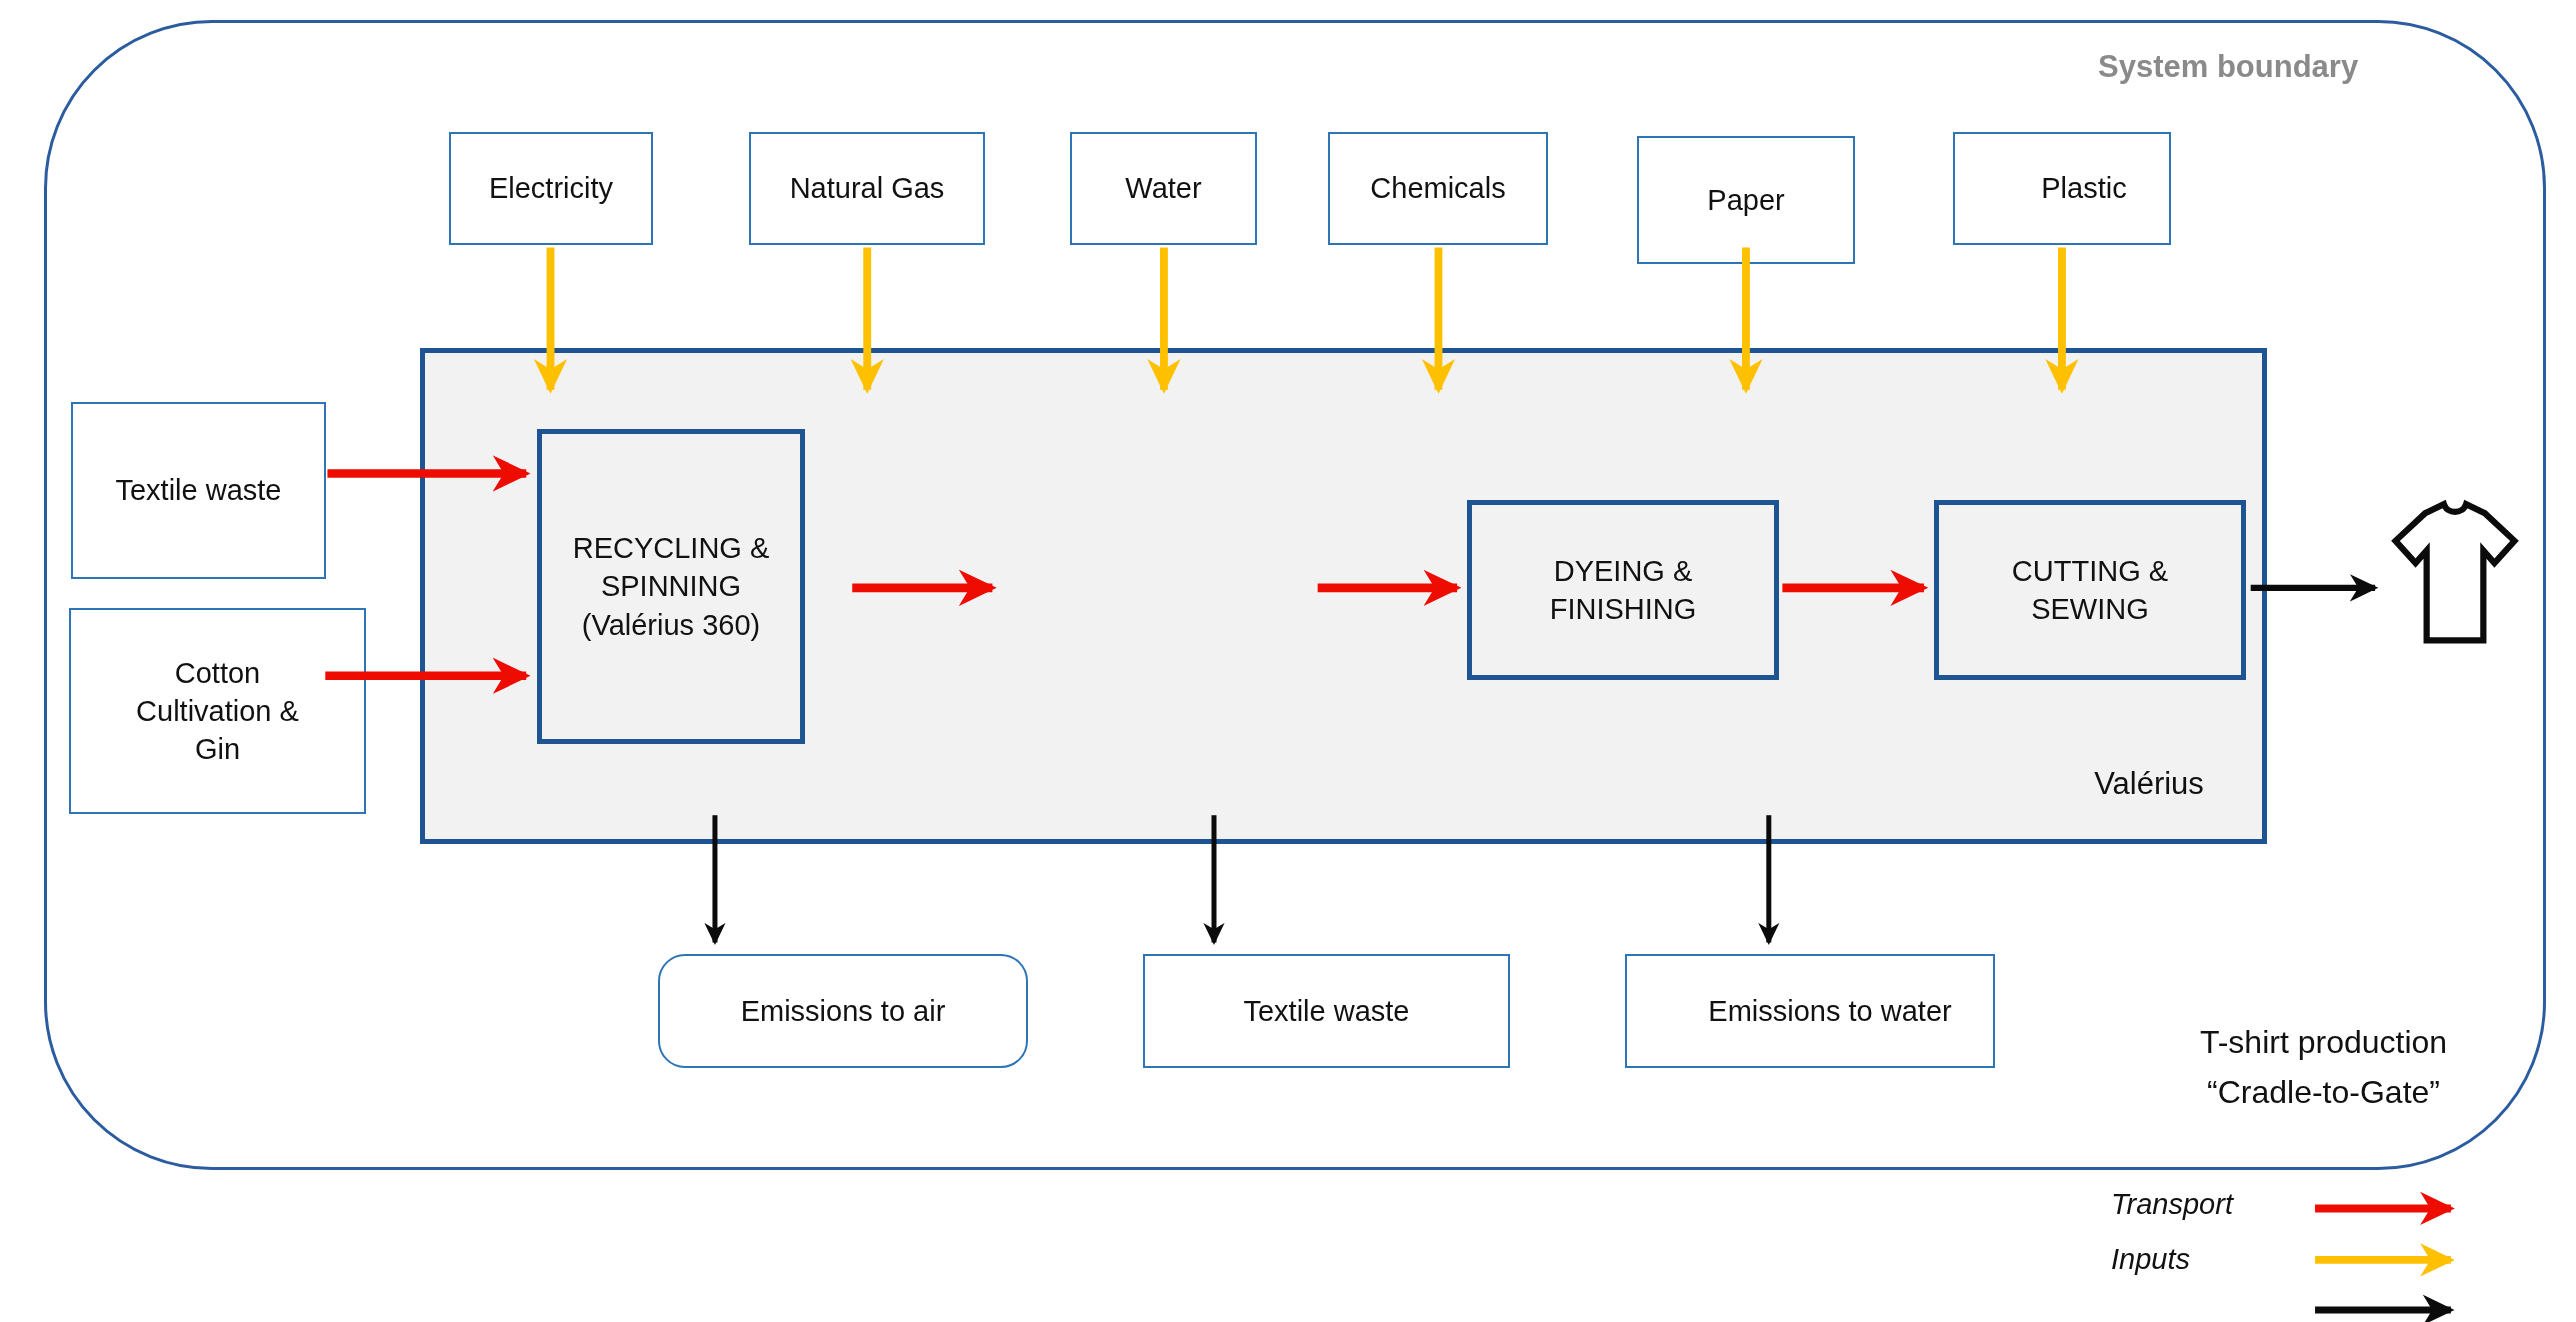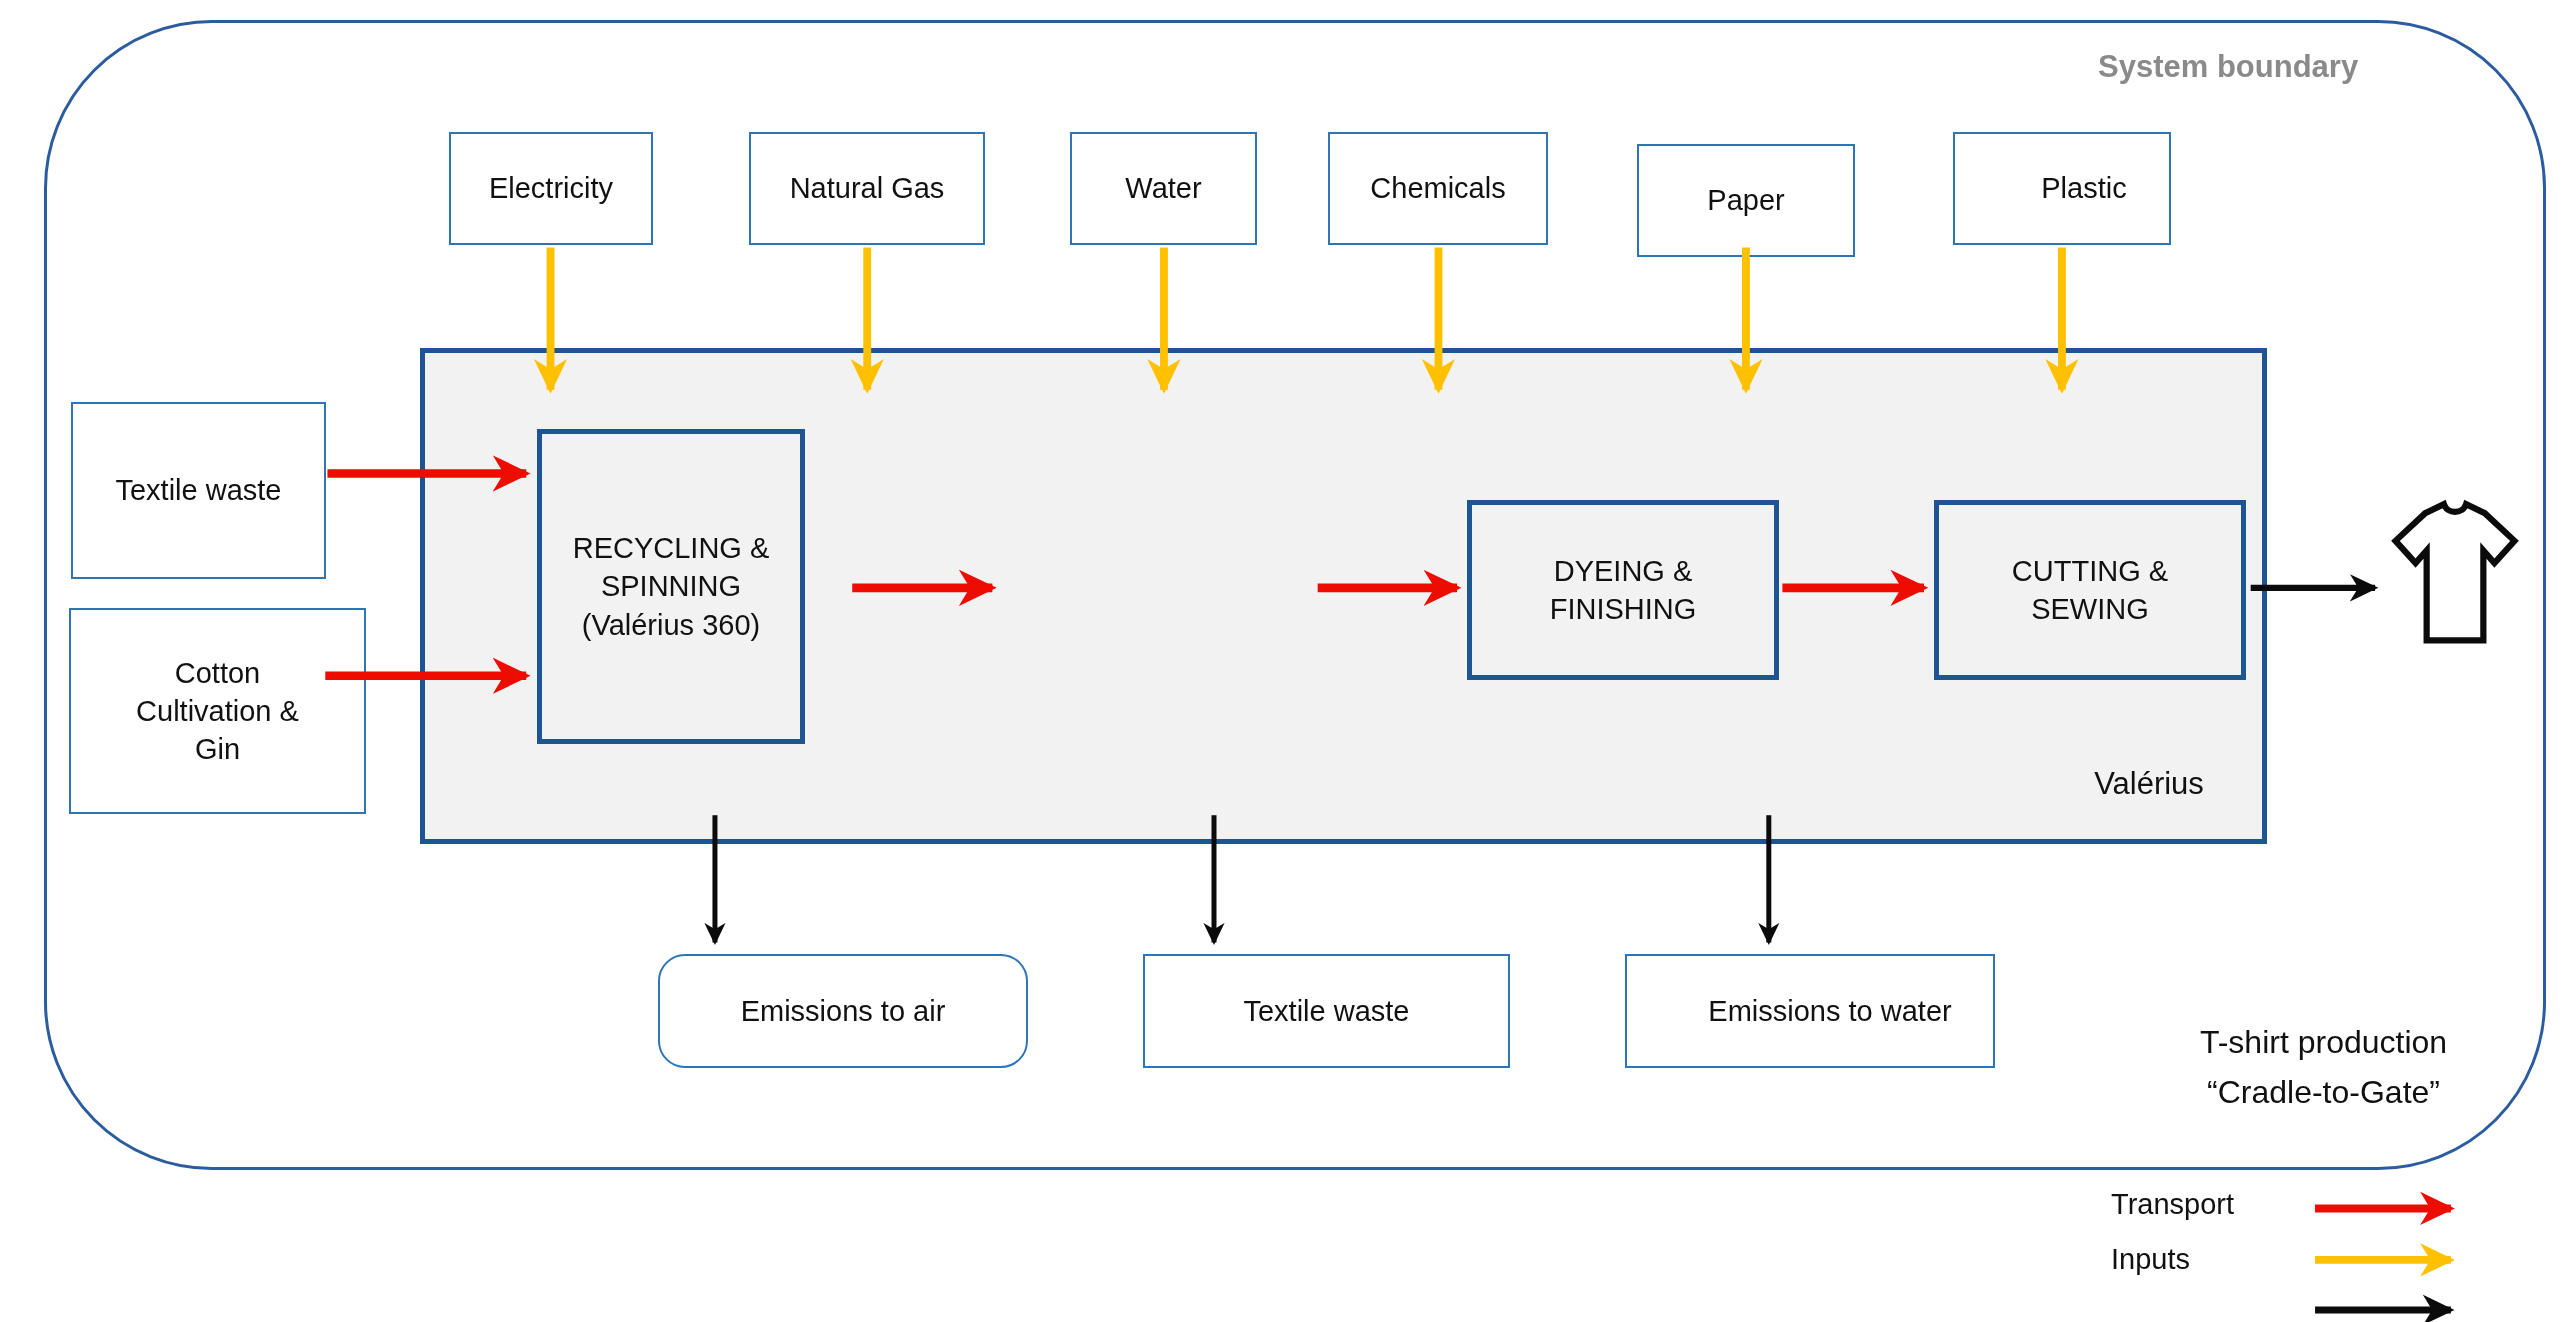--- a/index.html
+++ b/index.html
@@ -28,21 +28,21 @@
     background:var(--panel-gray);border:5px solid var(--process-blue);font-size:29px;
   }
   .company-label{
     position:absolute;left:2038px;top:766px;width:222px;text-align:center;font-size:31px;
   }
   .caption{
     position:absolute;left:2166px;top:1018px;width:315px;text-align:center;
     font-size:32px;line-height:1.55;
   }
   .legend-label{
-    position:absolute;font-size:29px;width:186px;text-align:left;
+    position:absolute;font-size:29px;width:186px;text-align:left;font-style:italic;
   }
   .arrows{position:absolute;left:0;top:0;width:2576px;height:1323px;pointer-events:none;}
   .st-red{stroke:var(--red);}
   .st-yellow{stroke:var(--yellow);}
   .st-black{stroke:var(--ink);}
   .mf-red{fill:var(--red);}
   .mf-yellow{fill:var(--yellow);}
   .mf-black{fill:var(--ink);}
   .tshirt{position:absolute;left:2372px;top:499px;width:166px;height:157px;}
   .tshirt path{fill:#ffffff;stroke:var(--ink);stroke-width:9;stroke-linejoin:miter;}
@@ -63,21 +63,21 @@
     </div>
   <div class="node" style="left:1070px;top:132px;width:187px;height:113px;">
       <div>Water</div>
     </div>
   <div class="node" style="left:749px;top:132px;width:236px;height:113px;">
       <div>Natural Gas</div>
     </div>
   <div class="node" style="left:1328px;top:132px;width:220px;height:113px;">
       <div>Chemicals</div>
     </div>
-  <div class="node" style="left:1637px;top:144px;width:218px;height:113px;">
+  <div class="node" style="left:1637px;top:136px;width:218px;height:128px;">
       <div>Paper</div>
     </div>
   <div class="node" style="left:1953px;top:132px;width:218px;height:113px;padding-left:44px;">
       <div>Plastic</div>
     </div>
 
   <div class="node" style="left:71px;top:402px;width:255px;height:177px;">
     <div>Textile waste</div>
   </div>
   <div class="node" style="left:69px;top:608px;width:297px;height:206px;">

